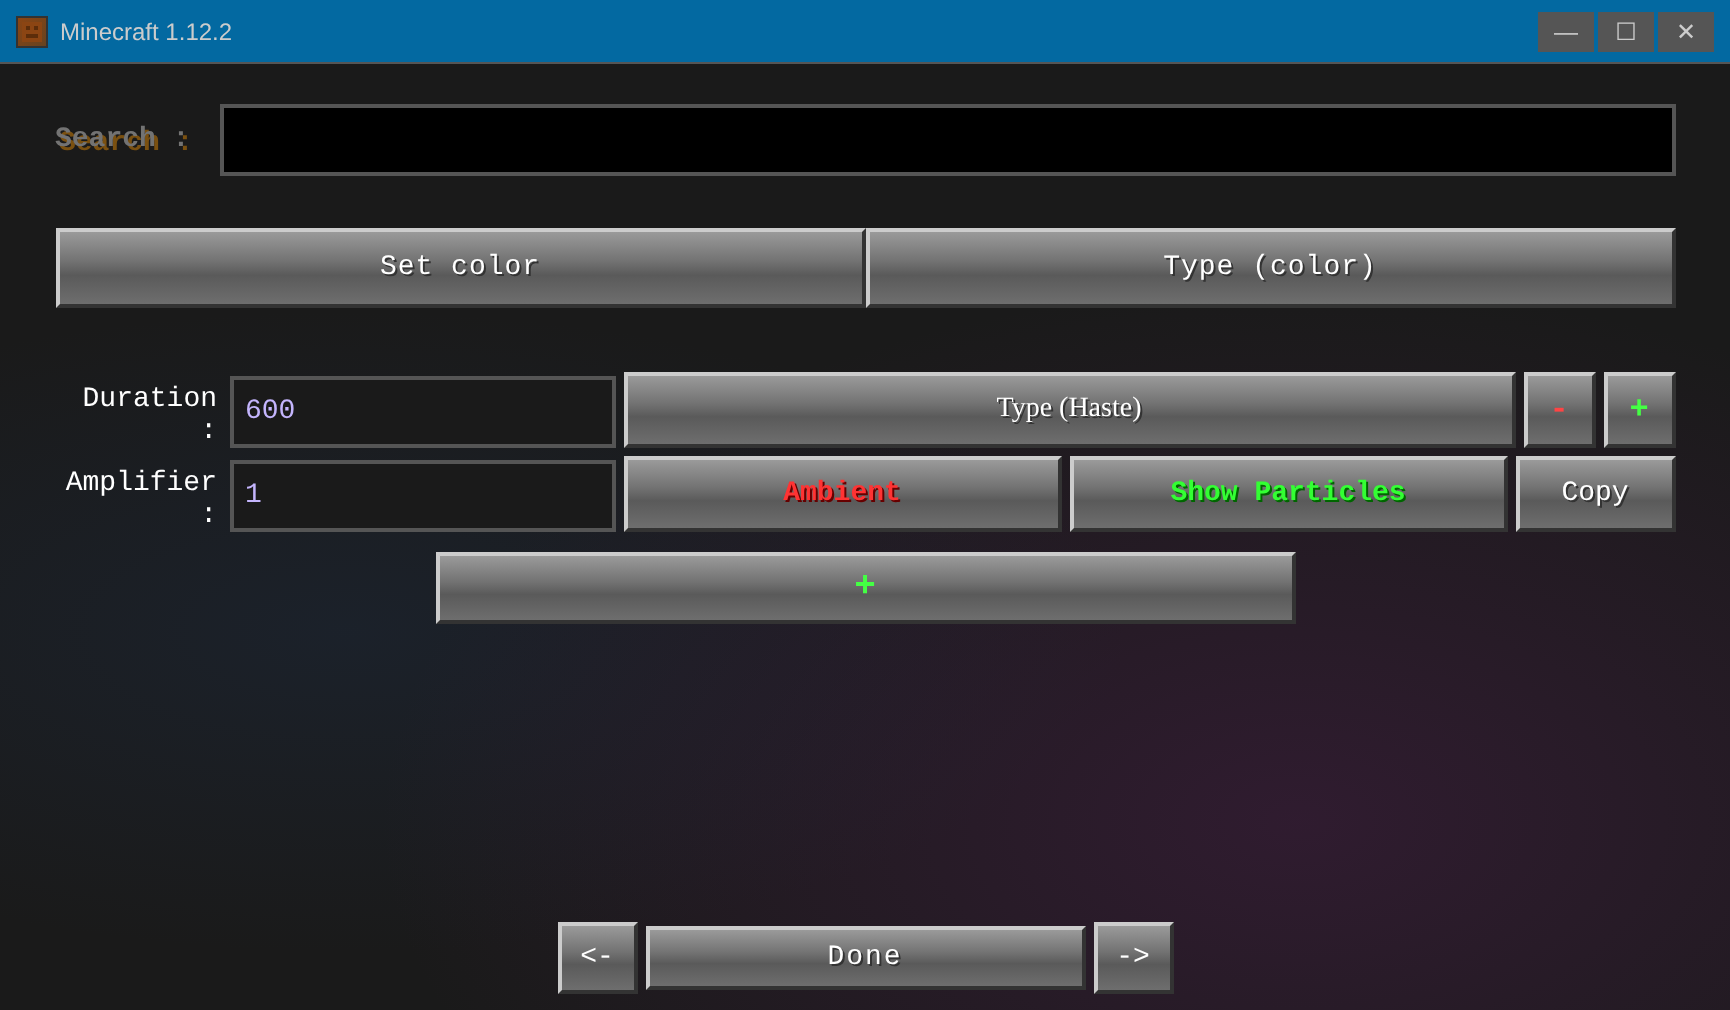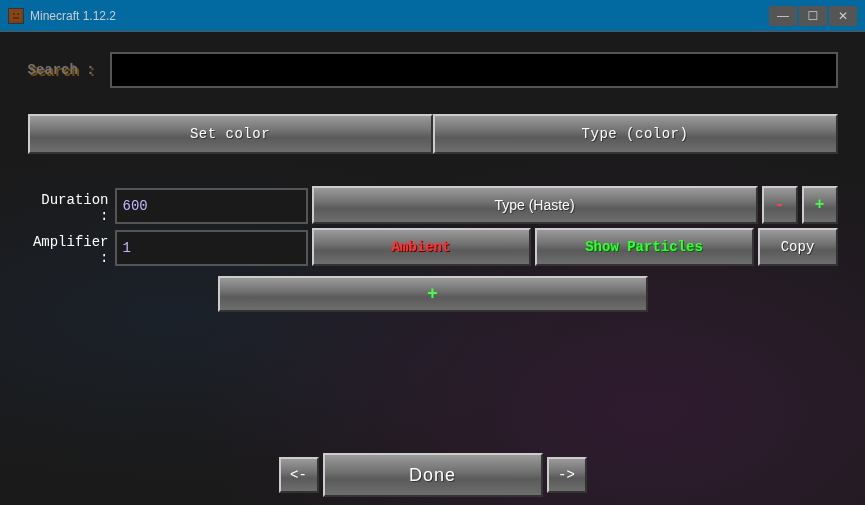--- a/index.html
+++ b/index.html
@@ -208,21 +208,21 @@
       height: 38px;
       background: linear-gradient(180deg, #9a9a9a 0%, #737373 40%, #5a5a5a 60%, #6e6e6e 100%);
       border: none;
       border-top: 2px solid #ccc;
       border-left: 2px solid #ccc;
       border-bottom: 2px solid #333;
       border-right: 2px solid #333;
       color: #fff;
       font-size: 14px;
       cursor: pointer;
-      font-family: Liberation Sans, sans-serif;
+      font-family: Liberation Serif, serif;
       text-shadow: 1px 1px 0 #333;
     }
 
     .small-btn {
       width: 36px;
       height: 38px;
       background: linear-gradient(180deg, #9a9a9a 0%, #737373 40%, #5a5a5a 60%, #6e6e6e 100%);
       border: none;
       border-top: 2px solid #ccc;
       border-left: 2px solid #ccc;
@@ -341,31 +341,31 @@
       border-bottom: 2px solid #333;
       border-right: 2px solid #333;
       color: #fff;
       font-size: 14px;
       cursor: pointer;
       font-family: 'Courier New', monospace;
     }
 
     .nav-main-btn {
       width: 220px;
-      height: 44px;
-      background: linear-gradient(180deg, #9a9a9a 0%, #737373 40%, #5a5a5a 60%, #6e6e6e 100%);
-      border: none;
-      border-top: 2px solid #ccc;
-      border-left: 2px solid #ccc;
-      border-bottom: 2px solid #333;
-      border-right: 2px solid #333;
-      color: #fff;
-      font-size: 18px;
-      cursor: pointer;
-      font-family: Liberation Sans, sans-serif;
+      height: 32px;
+      background: linear-gradient(180deg, #9a9a9a 0%, #737373 40%, #5a5a5a 60%, #6e6e6e 100%);
+      border: none;
+      border-top: 2px solid #ccc;
+      border-left: 2px solid #ccc;
+      border-bottom: 2px solid #333;
+      border-right: 2px solid #333;
+      color: #fff;
+      font-size: 14px;
+      cursor: pointer;
+      font-family: Liberation Mono, monospace;
       text-shadow: 1px 1px 0 #333;
       letter-spacing: 1px;
     }
   </style>
 </head>
 <body>
 
 <div class="title-bar">
   <div class="title-bar-left">
     <div class="app-icon">

